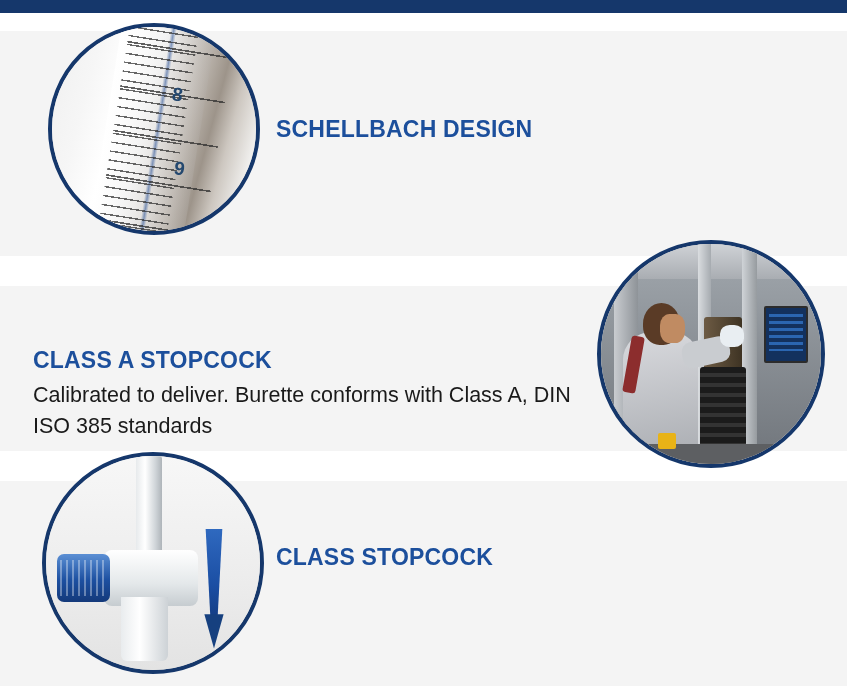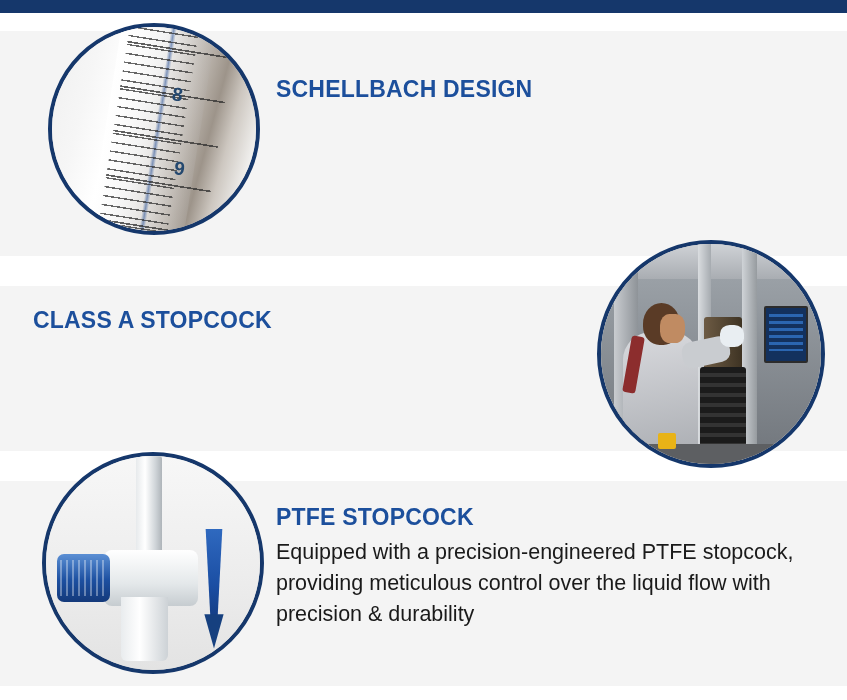--- a/index.html
+++ b/index.html
@@ -227,21 +227,21 @@
     background: linear-gradient(180deg, #2f69bf, #1b4ea3 60%, #133b80);
     clip-path: polygon(20% 0%, 80% 0%, 62% 100%, 38% 100%);
   }
   .sc-handle-tip {
     position: absolute; left: 74%; top: 74%; width: 9%; height: 16%;
     background: #16407f;
     clip-path: polygon(0% 0%, 100% 0%, 50% 100%);
   }
 
   
-  .txt { position: absolute; }
+  .txt { position: absolute; margin-top: 40px; }
   .txt h2 {
     color: #1c4f9c;
     font-size: 23px;
     font-weight: 700;
     letter-spacing: .2px;
     margin-bottom: 6px;
   }
   .txt p {
     color: #1a1a1a;
     font-size: 21.5px;
@@ -296,32 +296,32 @@
       <div class="lab-person-arm"></div>
       <div class="lab-glove"></div>
       <div class="lab-strap"></div>
       <div class="lab-floor"></div>
       <div class="lab-yellow"></div>
     </div>
   </div>
 
   <div class="txt txt-2">
     <h2>CLASS A STOPCOCK</h2>
+    <p>Calibrated to deliver. Burette conforms with Class A, DIN ISO 385 standards</p>
   </div>
 
   <div class="circle circle-3">
     <div class="inner">
       <div class="sc-bg"></div>
       <div class="sc-vert"></div>
       <div class="sc-body"></div>
       <div class="sc-body-low"></div>
       <div class="sc-knob"></div>
       <div class="sc-handle"></div>
       <div class="sc-handle-tip"></div>
     </div>
   </div>
 
   <div class="txt txt-3">
-    <h2>PTFE STOPCOCK</h2>
-    <p>Equipped with a precision-engineered PTFE stopcock, providing meticulous control over the liquid flow with precision &amp; durability</p>
+    <h2>CLASS STOPCOCK</h2>
   </div>
 
 </div>
 
 </body></html>

